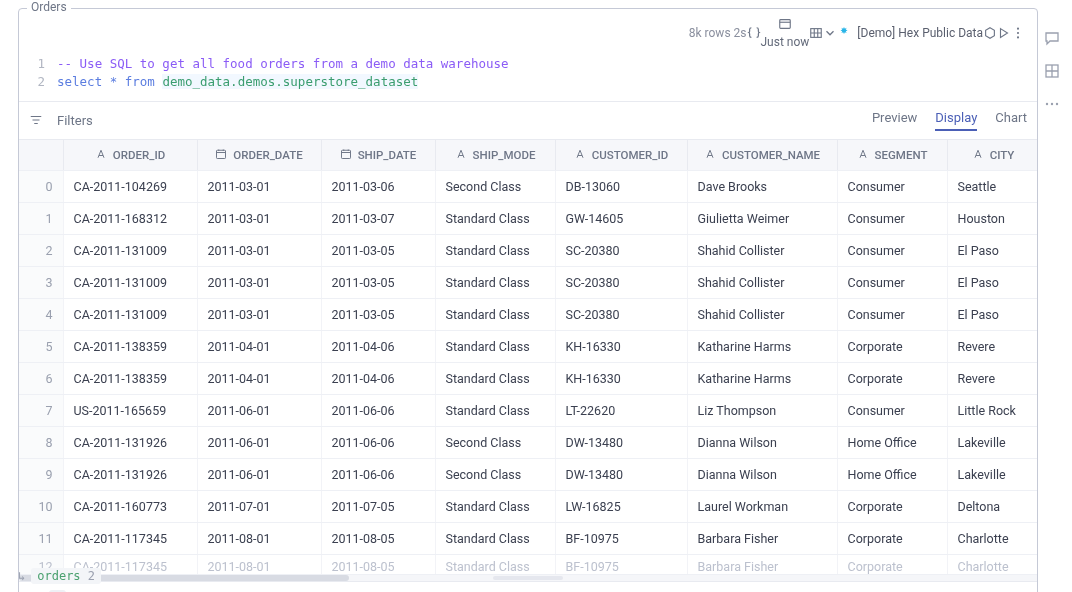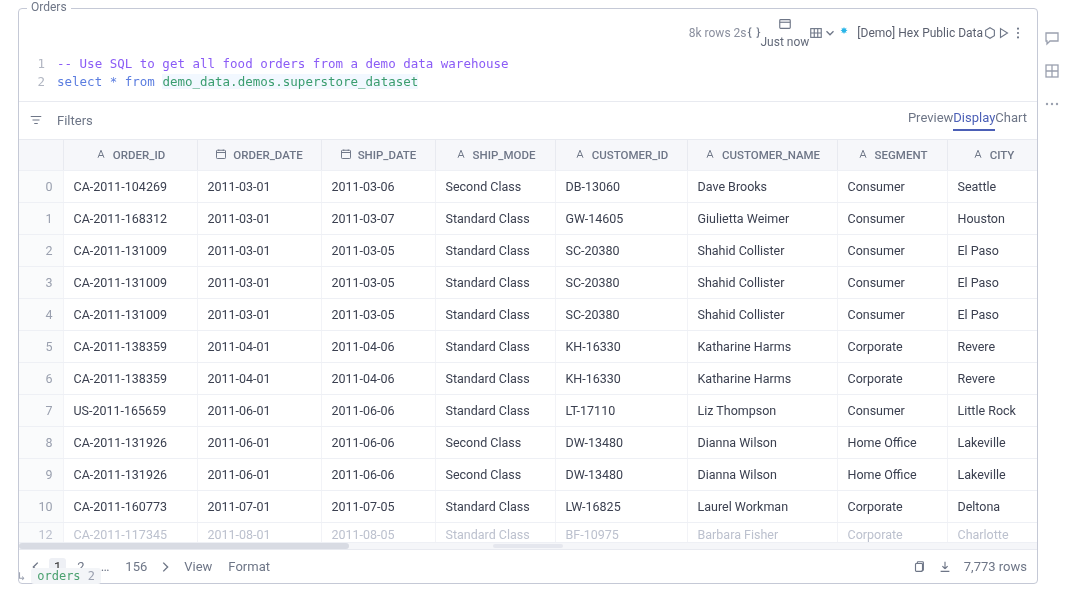--- a/index.html
+++ b/index.html
@@ -58,21 +58,21 @@
 .filters-row {
   display: flex;
   align-items: center;
   padding: 8px 10px;
   border-top: 1px solid #e8eaf0;
   border-bottom: 1px solid #e8eaf0;
   color: #6e7687;
   font-size: 13px;
 }
 .filters-left { display: flex; align-items: flex-start; gap: 14px; }
-.tabs { margin-left: auto; display: flex; }
+.tabs { margin-left: auto; display: flex; gap: 18px; }
 .tabs span { cursor: pointer; padding-bottom: 4px; }
 .tabs .active { color: #4b5fb6; border-bottom: 2px solid #4b5fb6; }
 .table-wrap { width: 100%; overflow: hidden; }
 table { border-collapse: collapse; width: 100%; table-layout: fixed; }
 th, td {
   text-align: left;
   padding: 8px 10px;
   border-bottom: 1px solid #eef0f5;
   font-size: 12.5px;
   white-space: nowrap;
@@ -370,21 +370,21 @@
             <td>Katharine Harms</td>
             <td>Corporate</td>
             <td>Revere</td>
           </tr>
           <tr>
             <td class="rownum">7</td>
             <td>US-2011-165659</td>
             <td>2011-06-01</td>
             <td>2011-06-06</td>
             <td>Standard Class</td>
-            <td>LT-17110</td>
+            <td>LT-22620</td>
             <td>Liz Thompson</td>
             <td>Consumer</td>
             <td>Little Rock</td>
           </tr>
           <tr>
             <td class="rownum">8</td>
             <td>CA-2011-131926</td>
             <td>2011-06-01</td>
             <td>2011-06-06</td>
             <td>Second Class</td>
@@ -407,20 +407,31 @@
           <tr>
             <td class="rownum">10</td>
             <td>CA-2011-160773</td>
             <td>2011-07-01</td>
             <td>2011-07-05</td>
             <td>Standard Class</td>
             <td>LW-16825</td>
             <td>Laurel Workman</td>
             <td>Corporate</td>
             <td>Deltona</td>
+          </tr>
+          <tr>
+            <td class="rownum">11</td>
+            <td>CA-2011-117345</td>
+            <td>2011-08-01</td>
+            <td>2011-08-05</td>
+            <td>Standard Class</td>
+            <td>BF-10975</td>
+            <td>Barbara Fisher</td>
+            <td>Corporate</td>
+            <td>Charlotte</td>
           </tr>
           <tr class="row-cutoff" style="height: 14px; overflow: hidden; margin-top: 10px;">
             <td class="rownum" style="padding-top: 4px; padding-bottom: 0px;">12</td>
             <td style="padding-top: 4px; padding-bottom: 0px;">CA-2011-117345</td>
             <td style="padding-top: 4px; padding-bottom: 0px;">2011-08-01</td>
             <td style="padding-top: 4px; padding-bottom: 0px;">2011-08-05</td>
             <td style="padding-top: 4px; padding-bottom: 0px;">Standard Class</td>
             <td style="padding-top: 4px; padding-bottom: 0px;">BF-10975</td>
             <td style="padding-top: 4px; padding-bottom: 0px;">Barbara Fisher</td>
             <td style="padding-top: 4px; padding-bottom: 0px;">Corporate</td>

